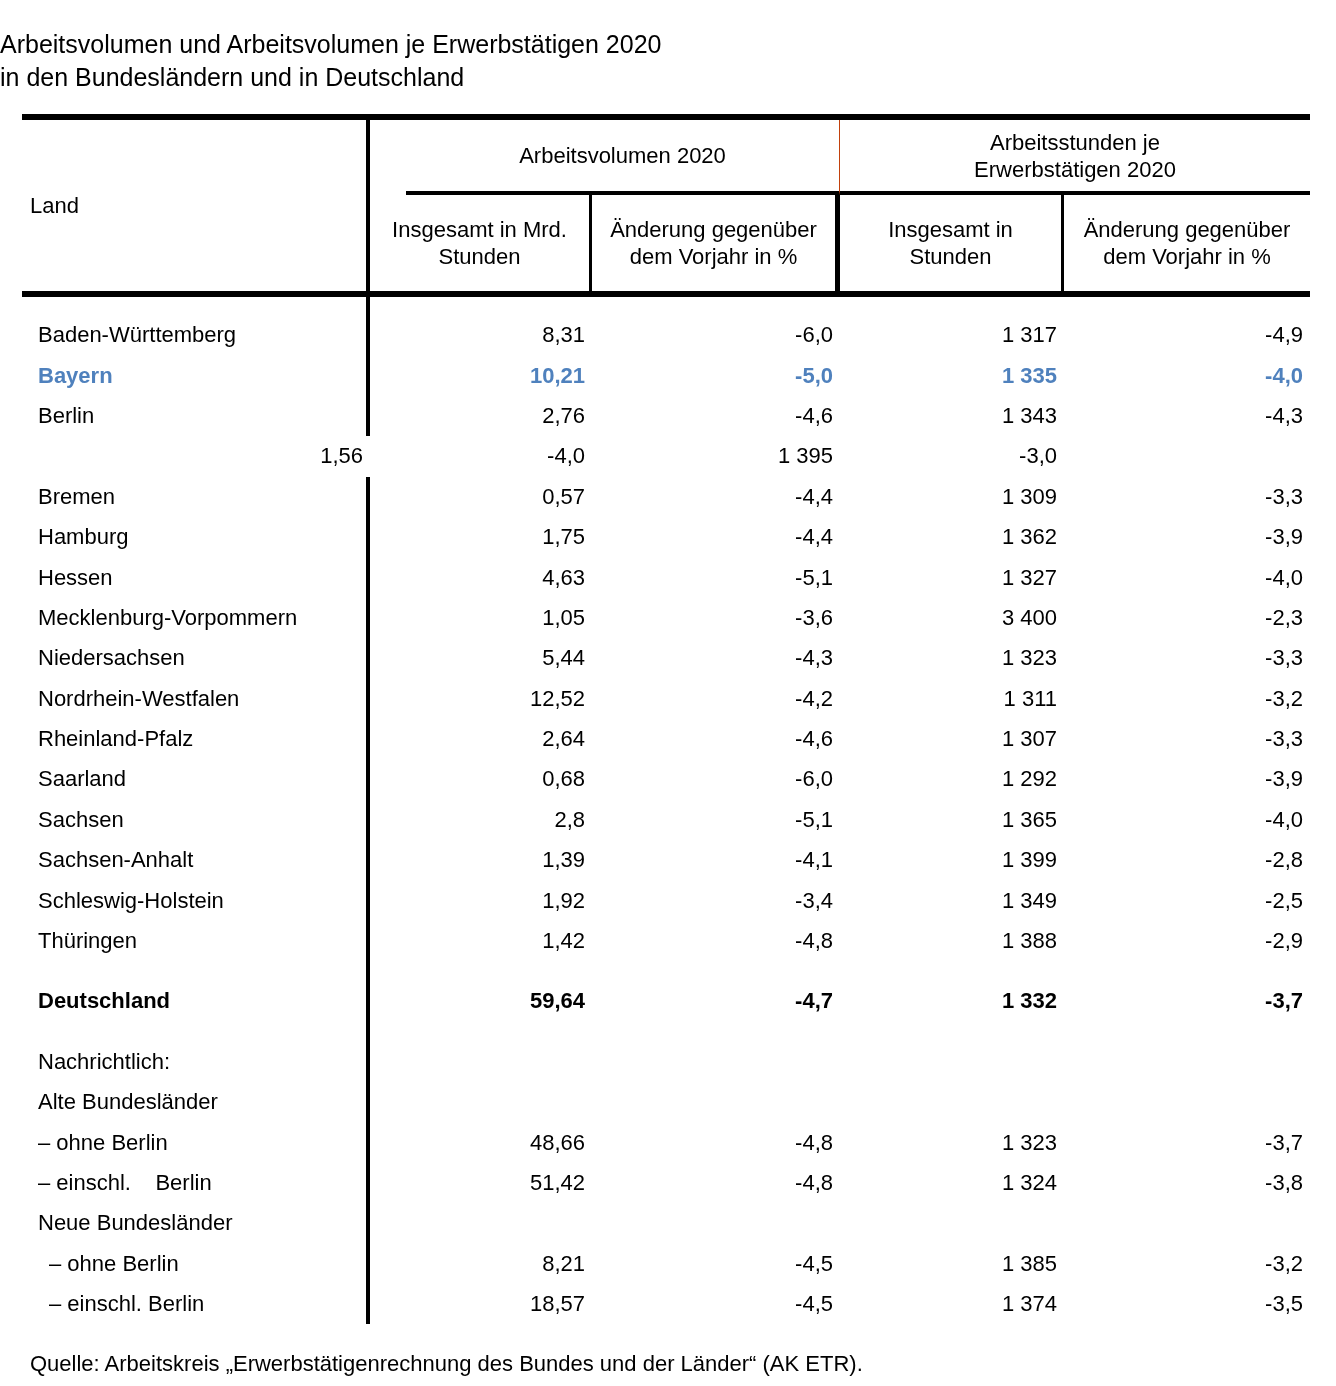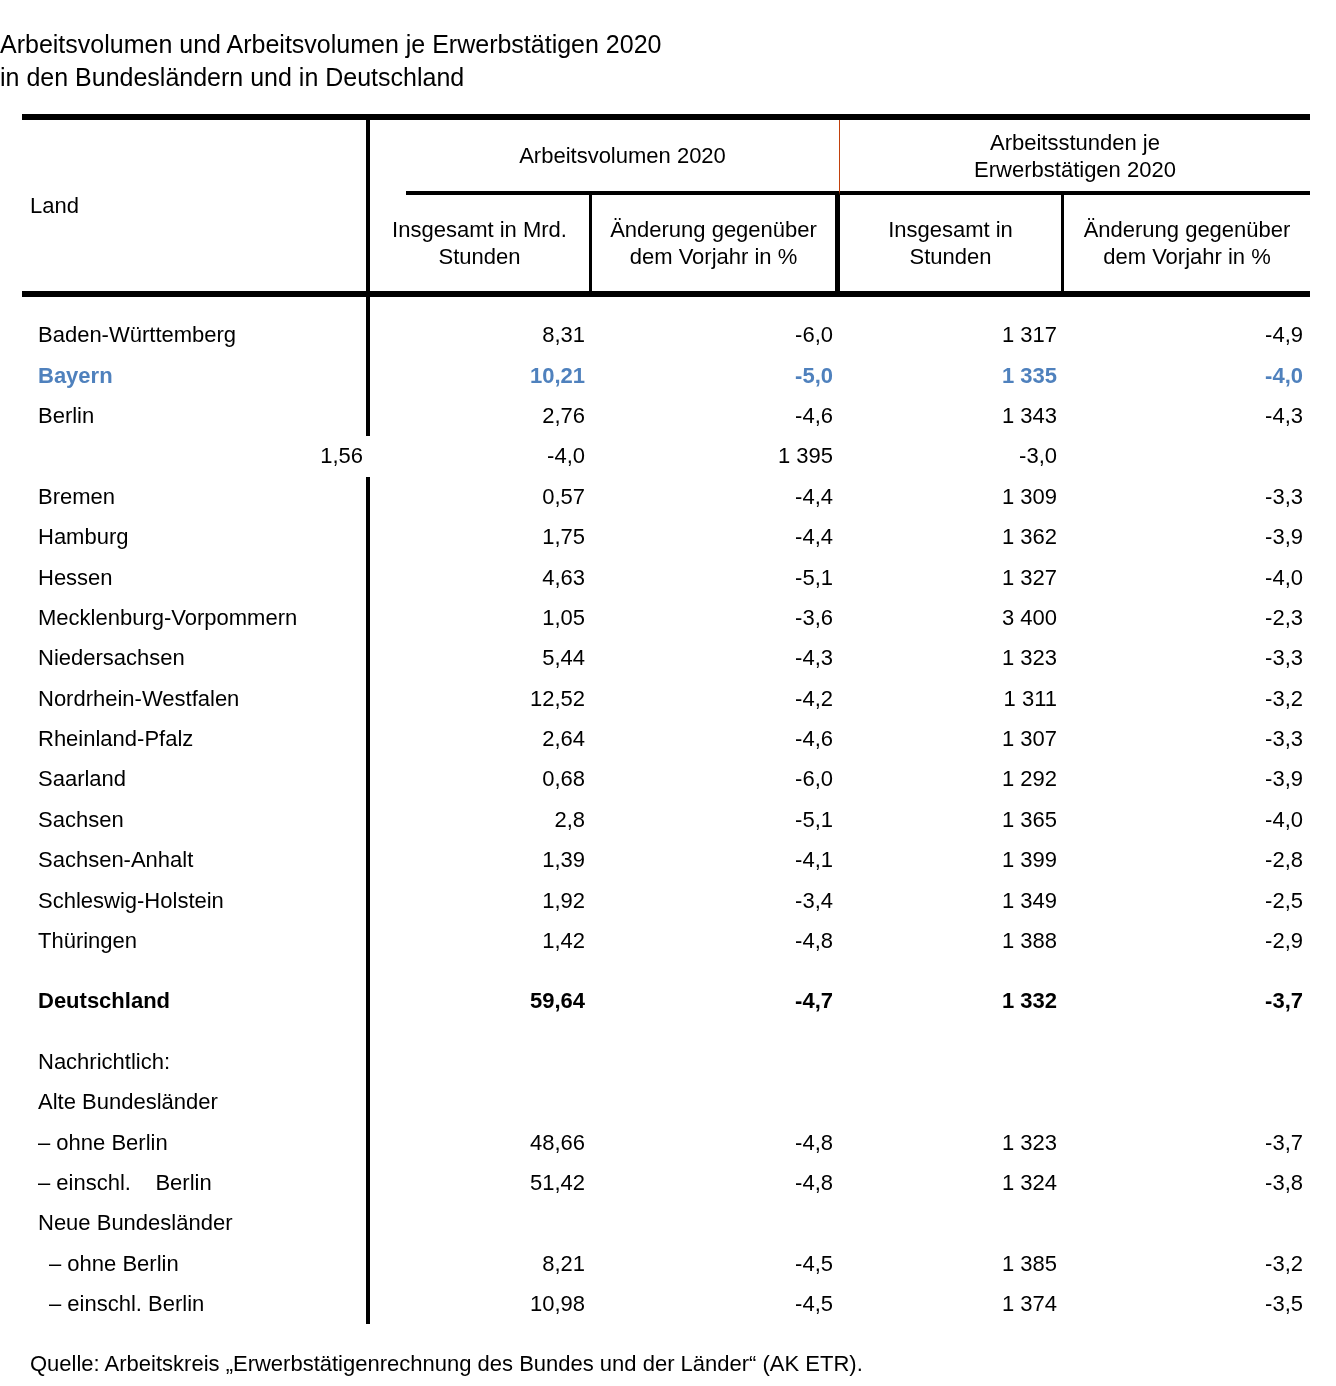--- a/index.html
+++ b/index.html
@@ -232,21 +232,21 @@
       </div>
       <div class="trow">
         <div class="cell land ind">– ohne Berlin</div>
         <div class="cell num">8,21</div>
         <div class="cell num ital">-4,5</div>
         <div class="cell num">1 385</div>
         <div class="cell num ital">-3,2</div>
       </div>
       <div class="trow">
         <div class="cell land ind">– einschl. Berlin</div>
-        <div class="cell num">10,98</div>
+        <div class="cell num">18,57</div>
         <div class="cell num ital">-4,5</div>
         <div class="cell num">1 374</div>
         <div class="cell num ital">-3,5</div>
       </div>
     </div>
 </div>
 
 <div class="source-line">Quelle: Arbeitskreis „Erwerbstätigenrechnung des Bundes und der Länder“ (AK ETR).</div>
 
 </body></html>

